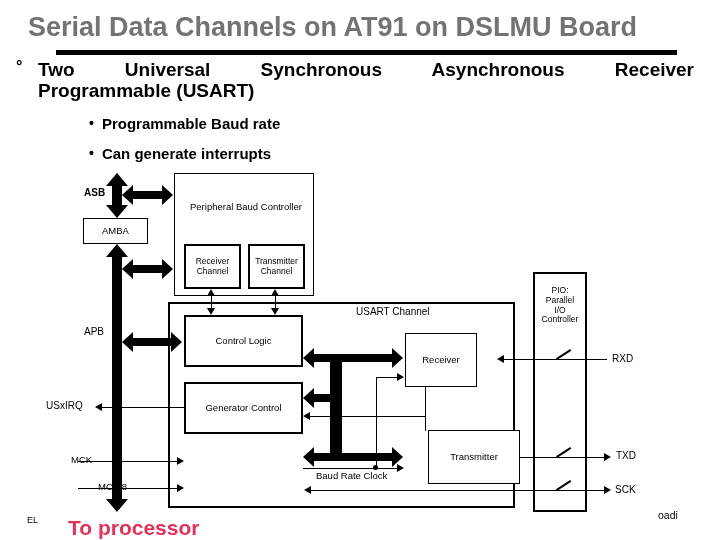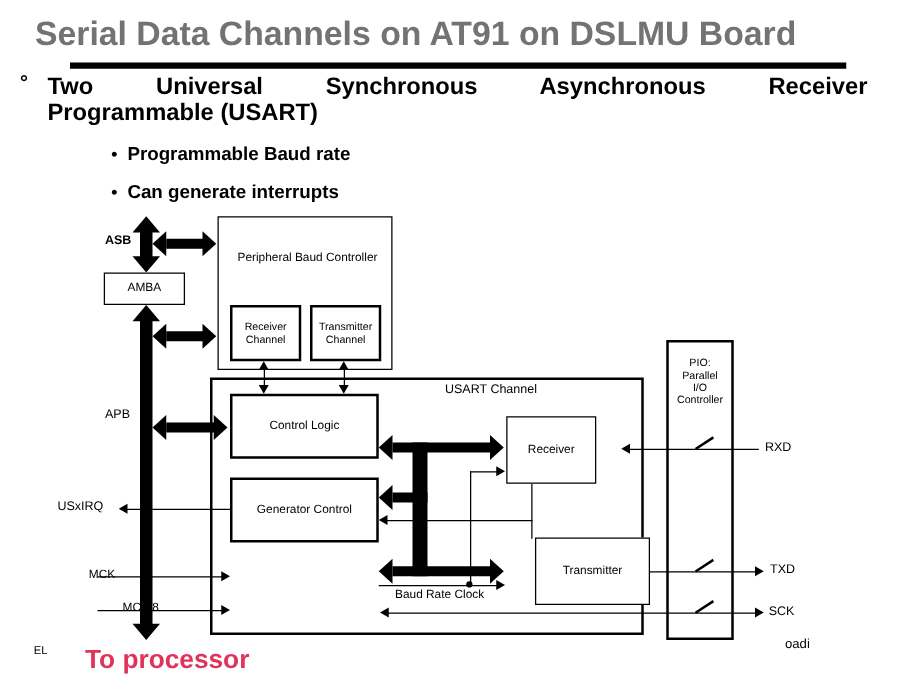--- a/index.html
+++ b/index.html
@@ -169,15 +169,15 @@
   <div class="lbl" style="left:46px;top:400px;">USxIRQ</div>
   <div class="lbl" style="left:57px;top:454px;font-size:9.5px;padding-left:14px;">MCK</div>
   <div class="lbl" style="left:54px;top:481px;font-size:9.5px;margin-left:44px;">MCK/8</div>
   <div class="lbl" style="left:612px;top:353px;">RXD</div>
   <div class="lbl" style="left:616px;top:450px;">TXD</div>
   <div class="lbl" style="left:615px;top:484px;">SCK</div>
   <div class="lbl" style="left:316px;top:470px;font-size:9.5px;">Baud Rate Clock</div>
 
   <div class="lbl" style="left:27px;top:515px;font-size:9px;">EL</div>
   <div class="abs toproc" style="left:68px;top:516px;text-align:right;">To processor</div>
-  <div class="lbl" style="left:628px;top:509px;font-size:10.5px;">oadi</div>
+  <div class="lbl" style="left:658px;top:509px;font-size:10.5px;">oadi</div>
 
 </div>
 
 </body></html>

